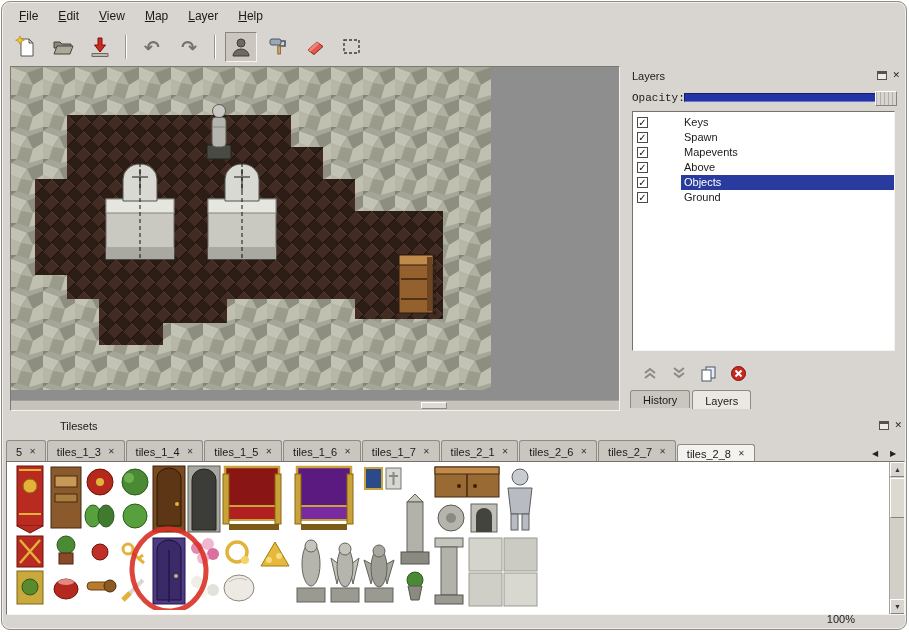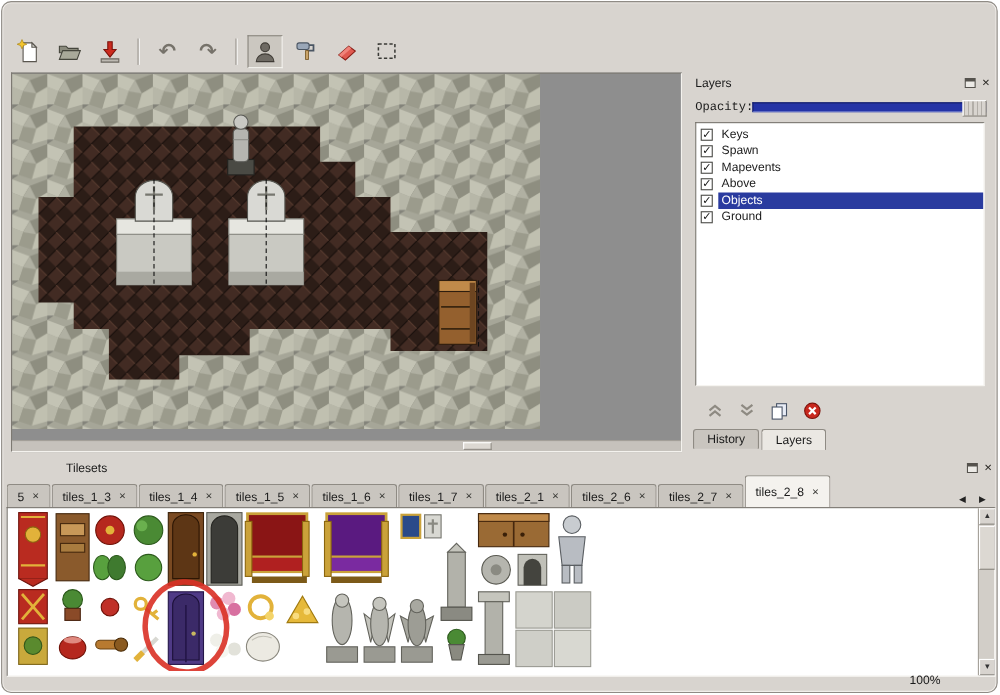--- a/index.html
+++ b/index.html
@@ -42,37 +42,37 @@
   .slider { position:relative; flex:1; height:9px; background:#2433a6;
     border:1px solid; border-color:#141f66 #6a76c8 #6a76c8 #141f66; }
   .slider .handle { position:absolute; right:-1px; top:-3px; width:22px; height:15px; background:#d8d4cf;
     border:1px solid; border-color:#ffffff #87837c #87837c #ffffff;
     background-image:repeating-linear-gradient(90deg,#b2aea8 0 1px,transparent 1px 4px); }
   .layer-list { position:absolute; left:8px; top:45px; right:10px; height:240px; background:#ffffff;
     border:1px solid; border-color:#76726b #f6f4f0 #f6f4f0 #76726b; overflow:hidden; padding-top:3px; }
   .layer-row { display:flex; align-items:center; height:15px; padding-left:4px; font-size:11px; }
   .cb { width:11px; height:11px; flex:none; background:#fff; border:1px solid #4a4a46; margin-right:5px;
     display:flex; align-items:center; justify-content:center; font-size:10px; line-height:10px; color:#111; }
-  .layer-row .lbl { flex:1; height:15px; line-height:15px; padding-left:3px; }
+  .layer-row .lbl { flex:1; height:15px; line-height:15px; padding-left:3px;margin-left:28px; }
   .layer-row.selected .lbl { background:#2a3b9f; color:#fff; }
   .layer-toolbar { position:absolute; left:8px; top:293px; right:10px; height:28px;
     display:flex; align-items:center; gap:13px; padding-left:10px; }
   .panel-tabs { position:absolute; left:6px; top:324px; height:21px; display:flex; align-items:flex-start; }
   .ptab { font-size:11px; padding:3px 12px 2px; border:1px solid #8f8b84; border-bottom:none;
     border-radius:3px 3px 0 0; margin-right:2px; background:#c9c5bf; }
   .ptab.active { background:#ebe8e3; padding-top:4px; }
 
   
   .tilesets-panel { position:absolute; left:2px; top:414px; width:903px; height:201px;padding-left:48px; }
   .tileset-tabbar { position:absolute; left:2px; top:19px; right:2px; height:27px;
     display:flex; align-items:flex-end; }
   .ttab { display:flex; align-items:center; gap:7px; font-size:11px; height:22px; padding:0 9px;
     border:1px solid #8f8b84; border-bottom:none; border-radius:3px 3px 0 0; background:#c9c5bf;
     margin-right:1px; white-space:nowrap; }
-  .ttab.active { background:#f4f2ee; height:30px; }
+  .ttab.active { background:#f4f2ee; height:18px; }
   .tabclose { font-size:8px; color:#3a3a36; }
   .tab-arrows { margin-left:auto; display:flex; gap:2px; padding-right:4px; align-items:center; }
   .arrow-btn { width:16px; height:18px; display:flex; align-items:center; justify-content:center;
     font-size:8px; color:#222; }
   .tileset-content { position:absolute; left:2px; top:45px; right:2px; bottom:2px; background:#ffffff;
     border:1px solid; border-color:#76726b #f6f4f0 #f6f4f0 #76726b; overflow:hidden; }
   .tiles-svg { position:absolute; left:4px; top:2px; display:block; }
   .vscroll { position:absolute; right:0; top:0; bottom:0; width:15px; background:#d2cec8; border-left:1px solid #a6a29b; }
   .vs-btn { position:absolute; left:0; width:15px; height:15px; background:#d8d4cf; border:1px solid;
     border-color:#ffffff #87837c #87837c #ffffff; display:flex; align-items:center; justify-content:center;
@@ -81,20 +81,28 @@
   .vs-thumb { position:absolute; left:0; top:16px; width:15px; height:40px; background:#dcd8d2;
     border:1px solid; border-color:#ffffff #87837c #87837c #ffffff; }
 
   .statusbar { position:absolute; right:51px; bottom:4px; font-size:11px; }
 </style>
 </head>
 <body>
 
 <div class="window">
 
+  <div class="menubar">
+    <span class="menu-item">File</span>
+    <span class="menu-item">Edit</span>
+    <span class="menu-item">View</span>
+    <span class="menu-item">Map</span>
+    <span class="menu-item">Layer</span>
+    <span class="menu-item">Help</span>
+  </div>
 
   <div class="toolbar">
     <div class="tbtn">
       <svg width="24" height="24" viewBox="0 0 24 24">
         <path d="M7,4 h8 l4,4 v13 h-12 z" fill="#ffffff" stroke="#5a564f"></path>
         <path d="M15,4 l4,4 h-4 z" fill="#d8d8d2" stroke="#5a564f"></path>
         <path d="M6,1 l1.4,3 3,1.2 -3,1.2 -1.4,3 -1.4,-3 -3,-1.2 3,-1.2 z" fill="#f4c52e" stroke="#a8820e" stroke-width="0.6"></path>
       </svg>
     </div>
     <div class="tbtn">

